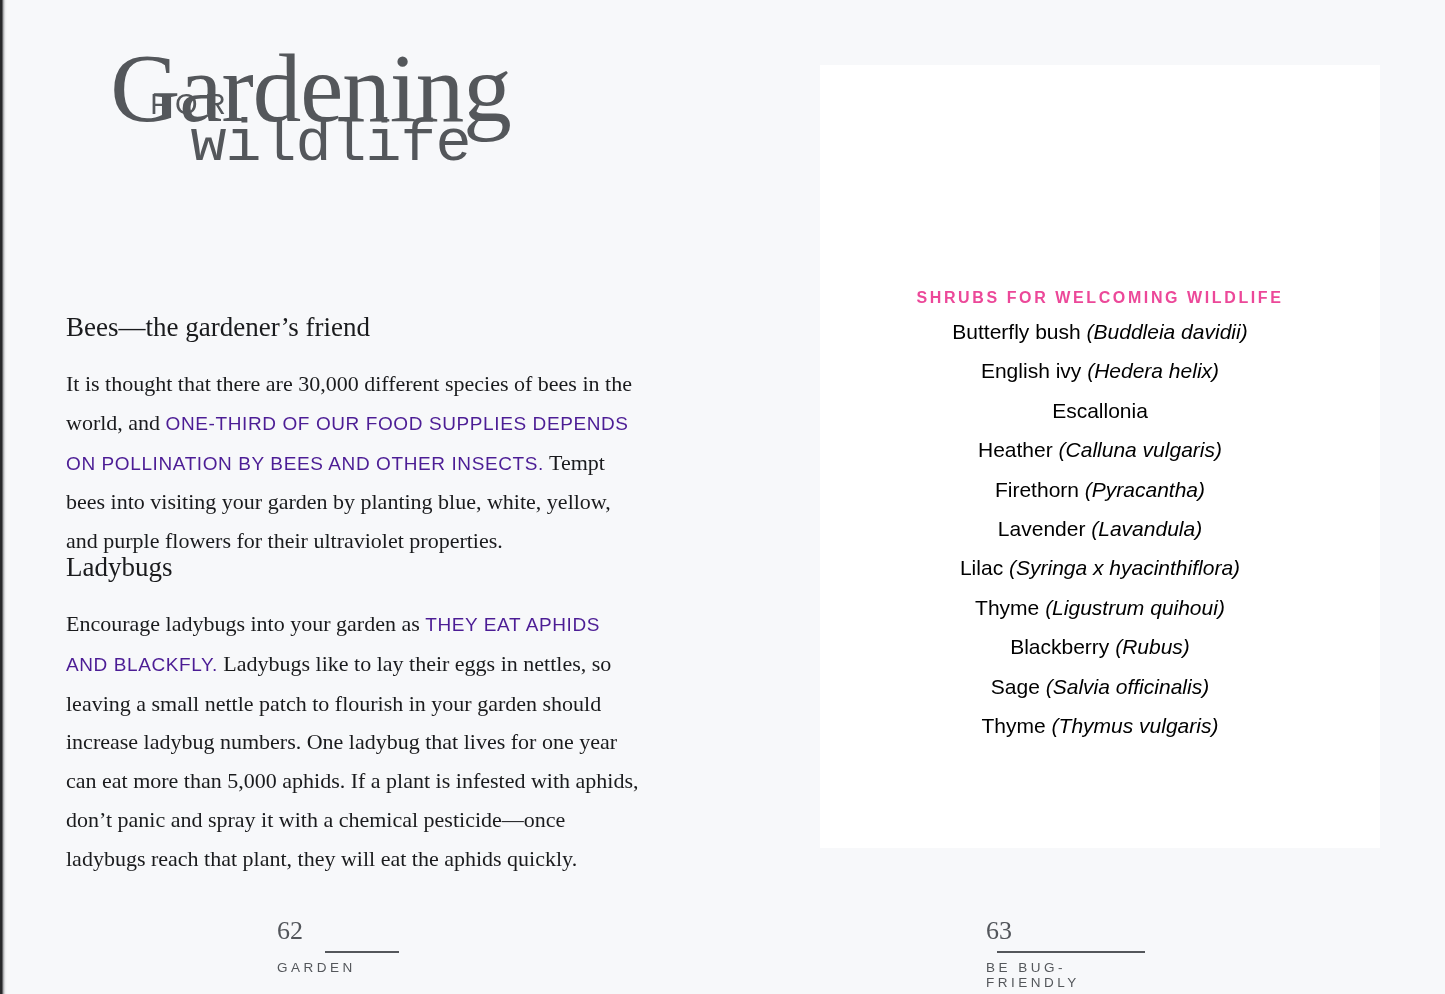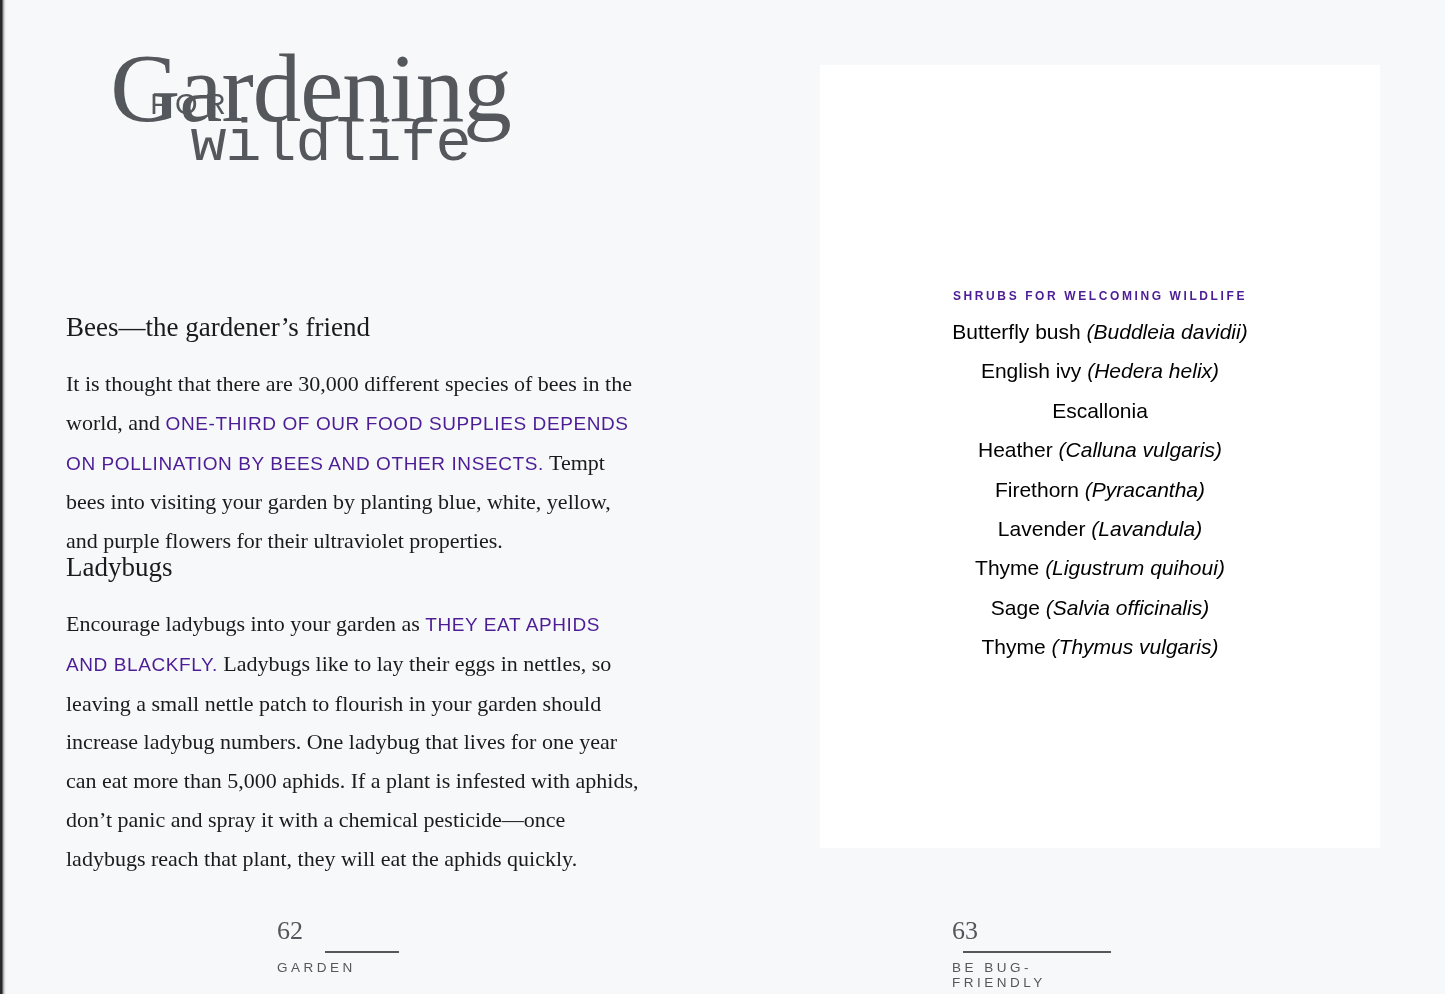--- a/index.html
+++ b/index.html
@@ -57,21 +57,21 @@
     font-size: 19px; letter-spacing: 0.6px;
     color: #4c1d95;
   }
 
   
   .footer {
     position: absolute; top: 916px; width: 170px;
     color: #53565b;
   }
   .footer-left  { left: 277px; }
-  .footer-right { left: 952px; }
+  .footer-right { left: 986px; }
   .page-num { font-size: 26px; font-family: "Liberation Serif", serif; }
   .footer-rule {
     border: none; border-top: 2px solid #54575b;
     margin: 5px auto 7px auto;
   }
   .footer-left  .footer-rule { width: 74px; }
   .footer-right .footer-rule { width: 148px; }
   .footer-label {
     font-family: "Liberation Sans", sans-serif;
     font-size: 13.5px; letter-spacing: 3.5px; color: #54575b; font-weight: 300;
@@ -81,22 +81,22 @@
   .shrub-box {
     position: absolute; left: 820px; top: 65px;
     width: 560px; height: 783px;
     background: #ffffff;
   }
   .box-heading {
     position: absolute; top: 224px; left: 0; width: 100%;
     text-align: center;
     font-family: "Liberation Sans", sans-serif;
     font-weight: bold;
-    font-size: 12px; letter-spacing: 2.6px;
-    color: #4c1d95;
+    font-size: 16px; letter-spacing: 2.6px;
+    color: #ec4899;
   }
   .shrub-list {
     position: absolute; top: 247px; left: 0; width: 100%;
     text-align: center;
     font-family: "Liberation Sans", sans-serif;
     font-weight: 300;
     font-size: 21px; line-height: 39.4px;
     color: #000000;
   }
   .shrub-item .latin { font-style: italic; }
@@ -132,21 +132,23 @@
 
 <div class="shrub-box">
   <div class="box-heading">SHRUBS FOR WELCOMING WILDLIFE</div>
   <div class="shrub-list">
       <div class="shrub-item"><span>Butterfly bush </span><span class="latin">(Buddleia davidii)</span></div>
       <div class="shrub-item"><span>English ivy </span><span class="latin">(Hedera helix)</span></div>
       <div class="shrub-item"><span>Escallonia</span></div>
       <div class="shrub-item"><span>Heather </span><span class="latin">(Calluna vulgaris)</span></div>
       <div class="shrub-item"><span>Firethorn </span><span class="latin">(Pyracantha)</span></div>
       <div class="shrub-item"><span>Lavender </span><span class="latin">(Lavandula)</span></div>
+      <div class="shrub-item"><span>Lilac </span><span class="latin">(Syringa x hyacinthiflora)</span></div>
       <div class="shrub-item"><span>Thyme </span><span class="latin">(Ligustrum quihoui)</span></div>
+      <div class="shrub-item"><span>Blackberry </span><span class="latin">(Rubus)</span></div>
       <div class="shrub-item"><span>Sage </span><span class="latin">(Salvia officinalis)</span></div>
       <div class="shrub-item"><span>Thyme </span><span class="latin">(Thymus vulgaris)</span></div>
     </div>
 </div>
 
 <div class="footer footer-right">
   <div class="page-num">63</div>
   <hr class="footer-rule">
   <div class="footer-label">BE BUG-FRIENDLY</div>
 </div>

